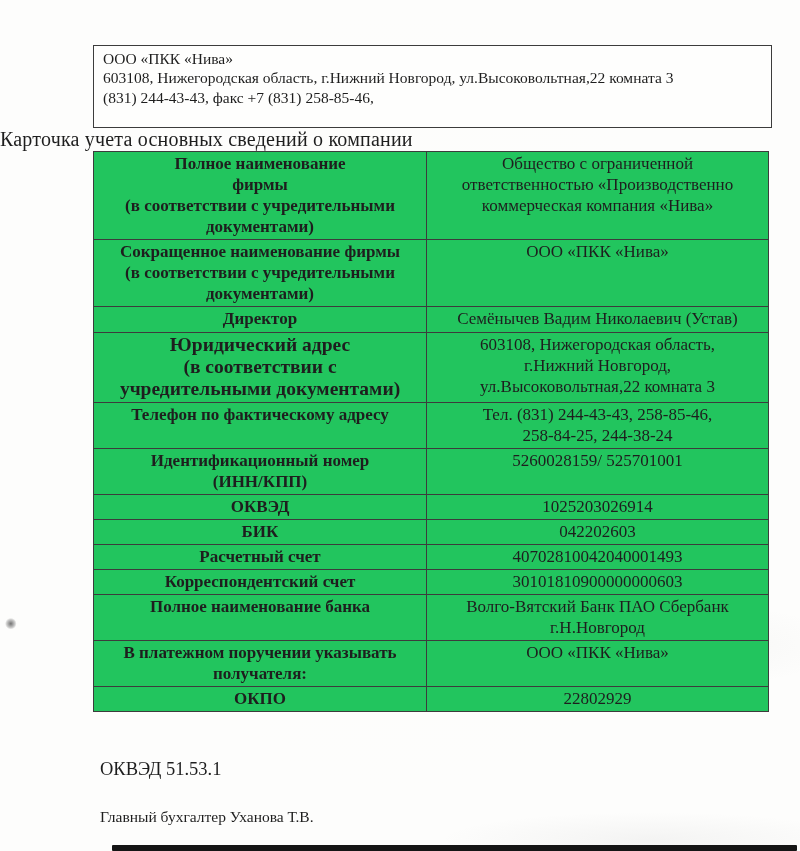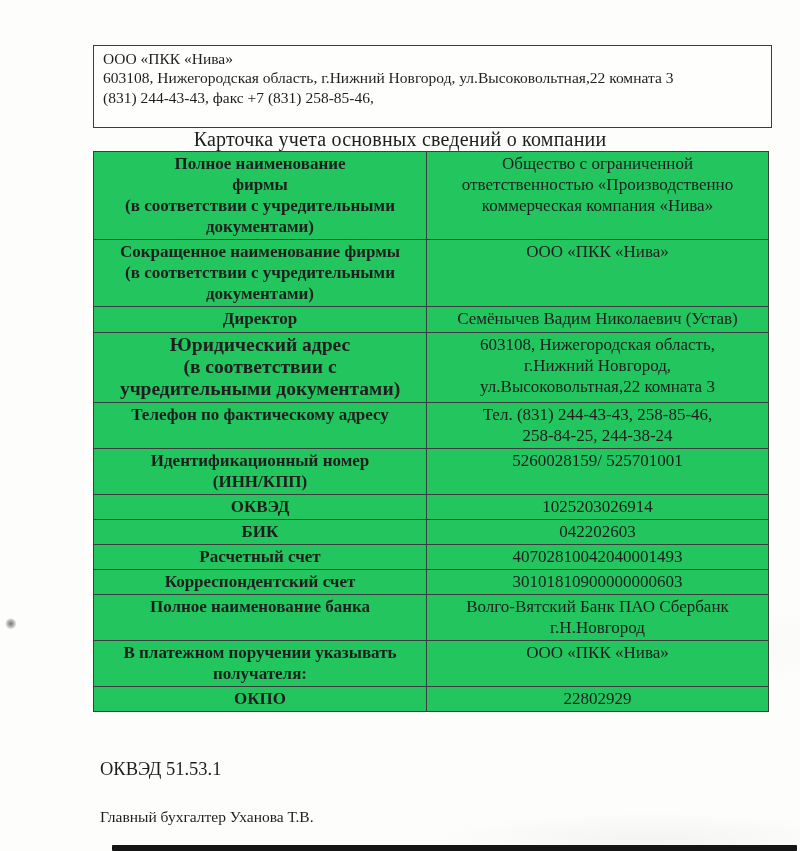--- a/index.html
+++ b/index.html
@@ -26,21 +26,21 @@
     position:absolute;left:93px;top:45px;width:668px;height:76px;
     border:1px solid #3c3c3c;
     padding:3px 0 2px 9px;
     font-size:15.5px;line-height:19.3px;
     background:#fefefd;
   }
   .letterhead div{white-space:nowrap;}
 
   .doc-title{
     position:absolute;left:0;top:128px;width:800px;
-    text-align:center;font-size:20px;letter-spacing:.2px;
+    text-align:left;font-size:20px;letter-spacing:.2px;
   }
 
   table.card{
     position:absolute;left:93px;top:151px;width:673px;
     border-collapse:collapse;table-layout:fixed;
     font-size:17px;line-height:21px;
     background:#22c55e;
   }
   table.card td{
     border:1px solid #3c3c3c;

